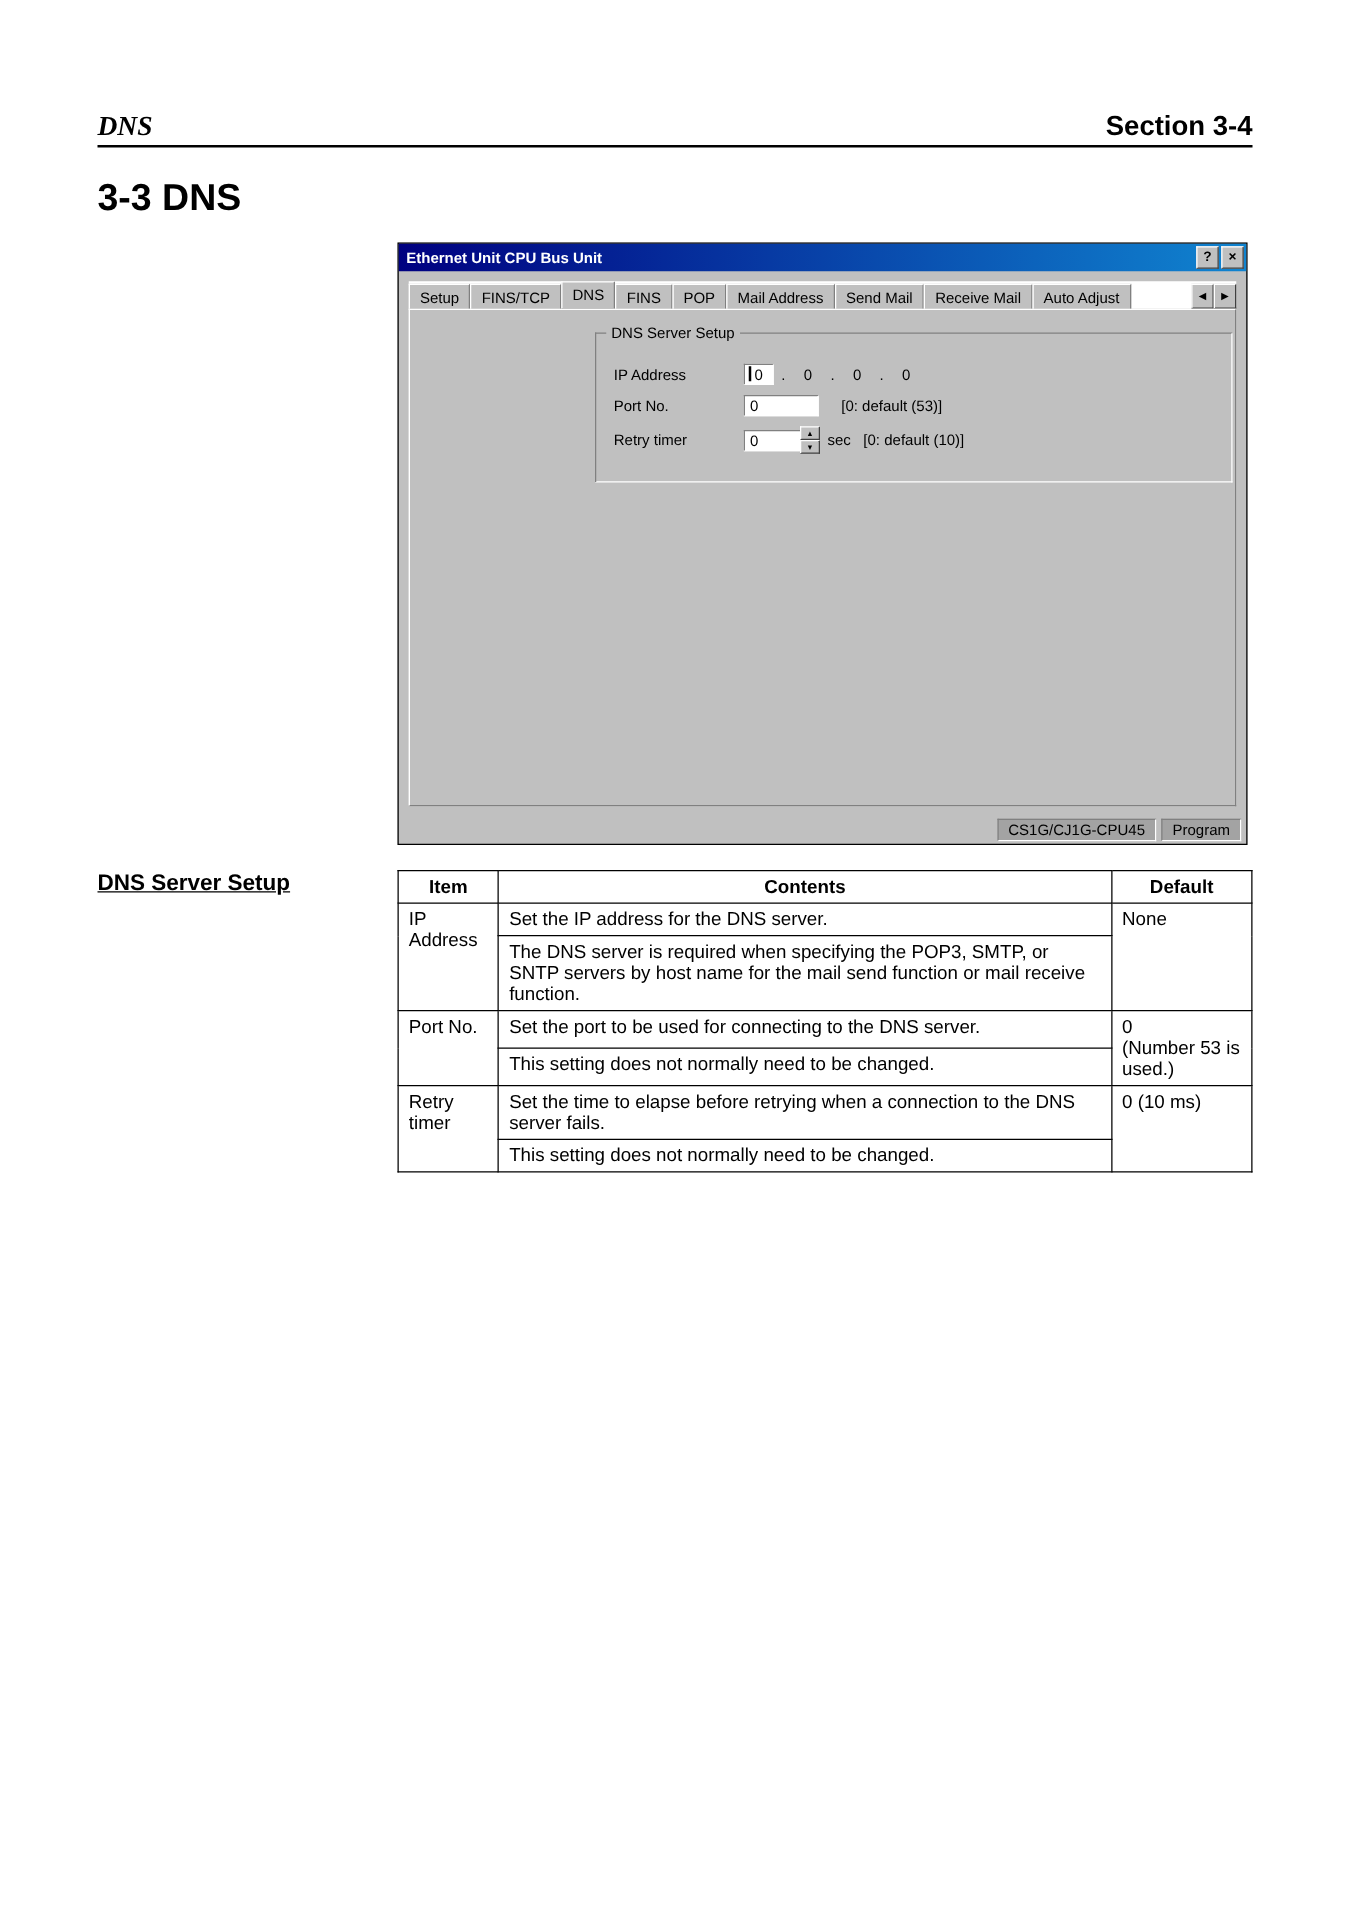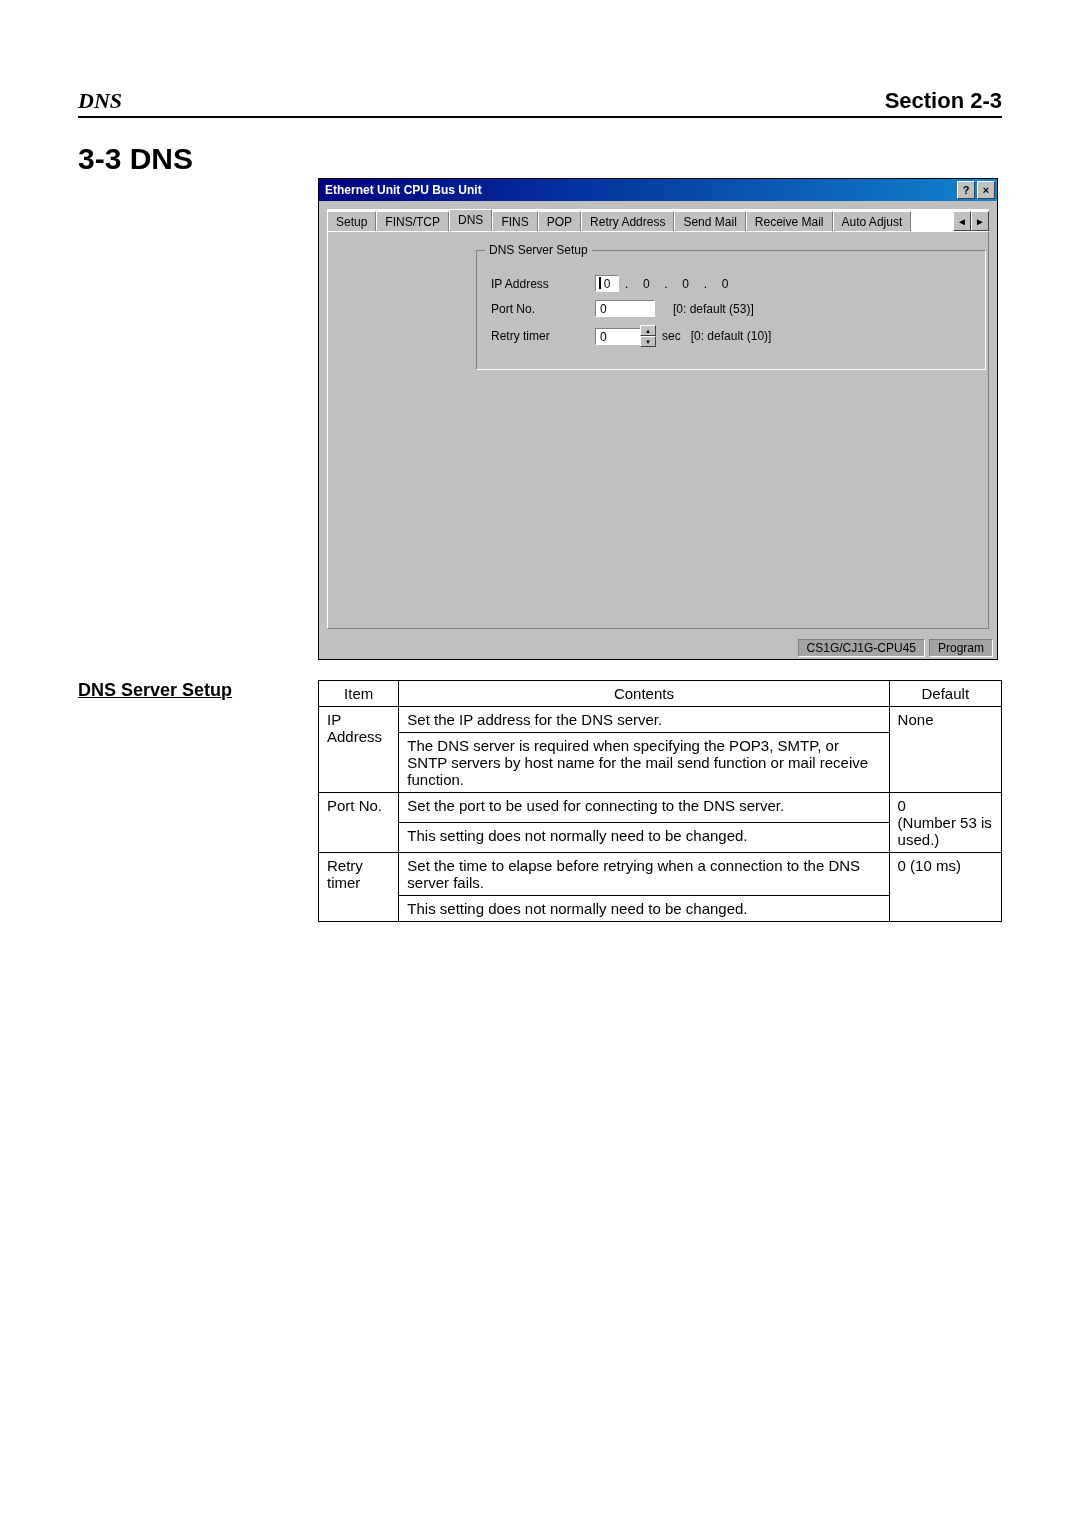--- a/index.html
+++ b/index.html
@@ -25,21 +25,21 @@
       font-size: 22px;
       font-family: "Times New Roman", serif;
     }
     .topline .right {
       font-weight: bold;
       font-size: 22px;
     }
     .section-heading {
       font-size: 30px;
       font-weight: bold;
-      margin: 14px 0 2px 0;
+      margin: 14px 0 18px 0;
     }
     .body-row {
       display: flex;
       gap: 26px;
     }
     .left-col {
       width: 214px;
       flex-shrink: 0;
     }
     .right-col {
@@ -154,29 +154,29 @@
     .status-cell {
       border: 1px solid #808080;
       border-right-color:#fff; border-bottom-color:#fff;
       padding: 1px 8px;
       background:#a3a3a3;
     }
 
     
     table.defs { border-collapse: collapse; width: 100%; font-size: 15px; }
     table.defs th, table.defs td { border: 1px solid #000; padding: 4px 8px; vertical-align: top; text-align: left;}
-    table.defs th { text-align: center; font-weight: normal; }
+    table.defs th { text-align: center; font-weight: bold; }
   </style>
 </head>
 <body>
 
 <div class="page">
   <div class="topline">
     <div class="left">DNS</div>
-    <div class="right">Section 2-3</div>
+    <div class="right">Section 3-4</div>
   </div>
 
   <div class="section-heading">3-3  DNS</div>
 
   <div class="body-row">
     <div class="left-col"></div>
     <div class="right-col">
 
       <div class="dialog">
         <div class="titlebar">
@@ -186,21 +186,21 @@
             <div class="tb-btn">×</div>
           </div>
         </div>
         <div class="tabarea">
           <div class="tabs">
             <div class="tab">Setup</div>
             <div class="tab">FINS/TCP</div>
             <div class="tab active">DNS</div>
             <div class="tab">FINS</div>
             <div class="tab">POP</div>
-            <div class="tab">Retry Address</div>
+            <div class="tab">Mail Address</div>
             <div class="tab">Send Mail</div>
             <div class="tab">Receive Mail</div>
             <div class="tab">Auto Adjust</div>
             <div class="tab-scroll">
               <div class="scroll-btn">◄</div>
               <div class="scroll-btn">►</div>
             </div>
           </div>
           <div class="tabpanel">
             <div class="groupbox">

